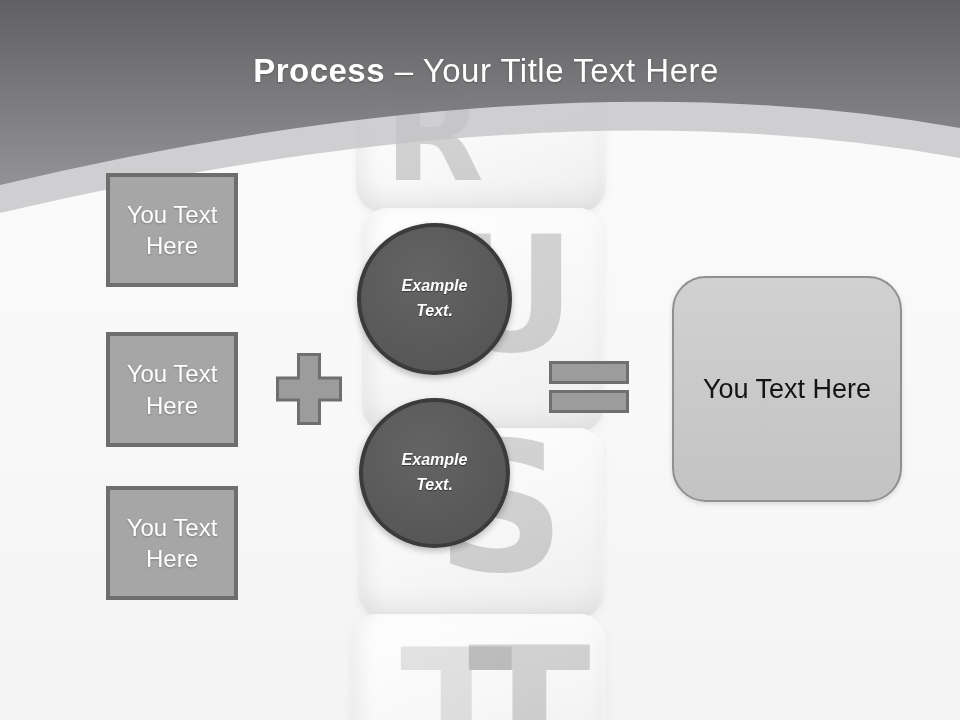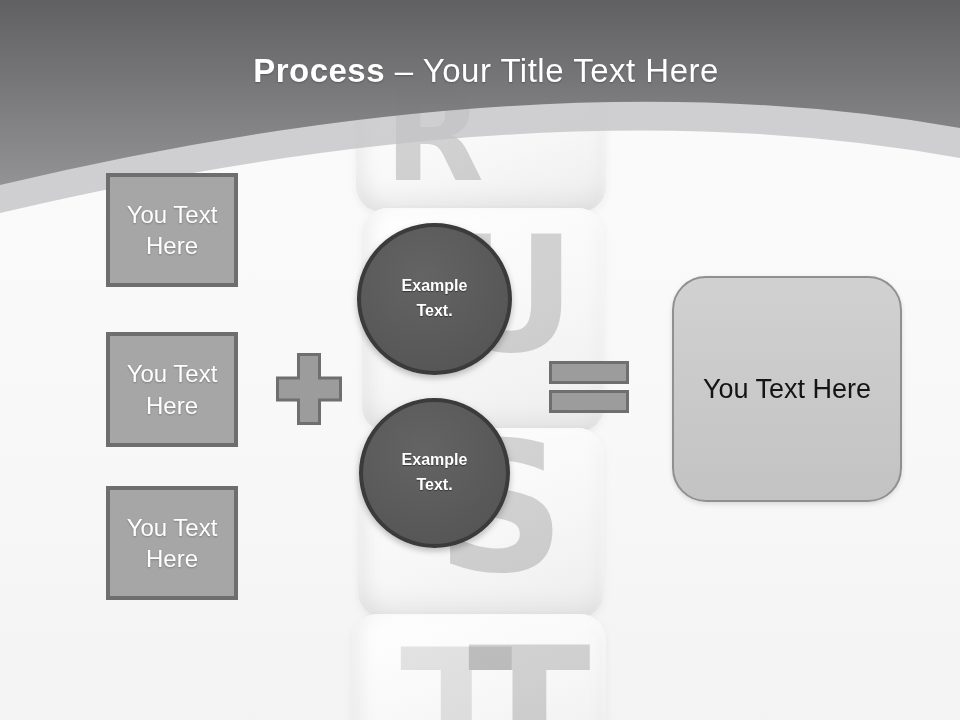--- a/index.html
+++ b/index.html
@@ -56,21 +56,21 @@
   .equals-bar{
     width:80px;height:23px;box-sizing:border-box;background:#9c9c9c;
     border:3px solid #6f6f6f;margin-bottom:6px;
   }
   
   .ex-circle{
     position:absolute;box-sizing:border-box;border-radius:50%;z-index:5;
     background:radial-gradient(circle at 42% 35%,#646464 0%,#595959 60%,#525252 100%);
     border:4px solid #3b3b3b;
     display:flex;align-items:center;justify-content:center;text-align:center;
-    color:#ffffff;font-size:16px;font-weight:bold;line-height:1.55;
+    color:#ffffff;font-size:16px;font-weight:bold;font-style:italic;line-height:1.55;
     text-shadow:0 1px 1px rgba(0,0,0,0.45);
     box-shadow:0 3px 6px rgba(0,0,0,0.25);
   }
   .ex-circle .ex-label{width:92px;}
   .circle-1{left:357px;top:223px;width:155px;height:152px;}
   .circle-2{left:359px;top:398px;width:151px;height:150px;}
   
   .result-box{
     position:absolute;left:672px;top:276px;width:230px;height:226px;box-sizing:border-box;
     background:linear-gradient(180deg,#d1d1d1 0%,#c9c9c9 55%,#c3c3c3 100%);

